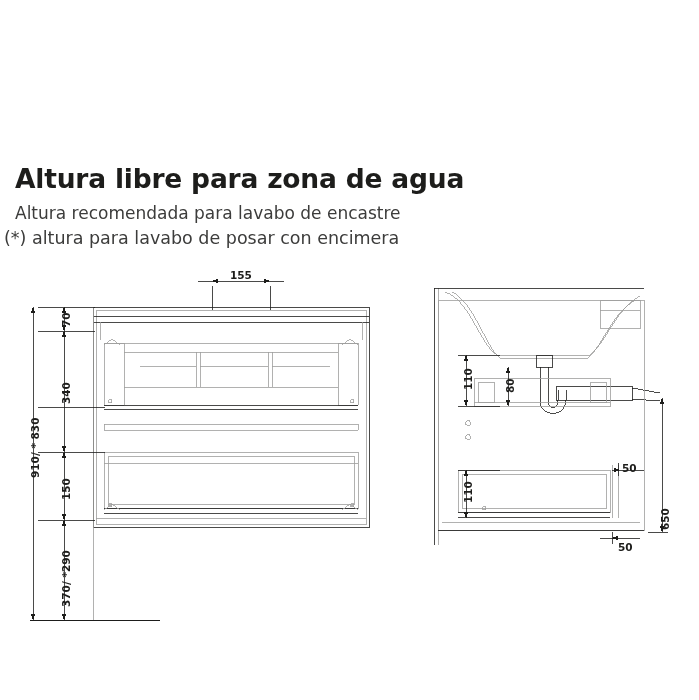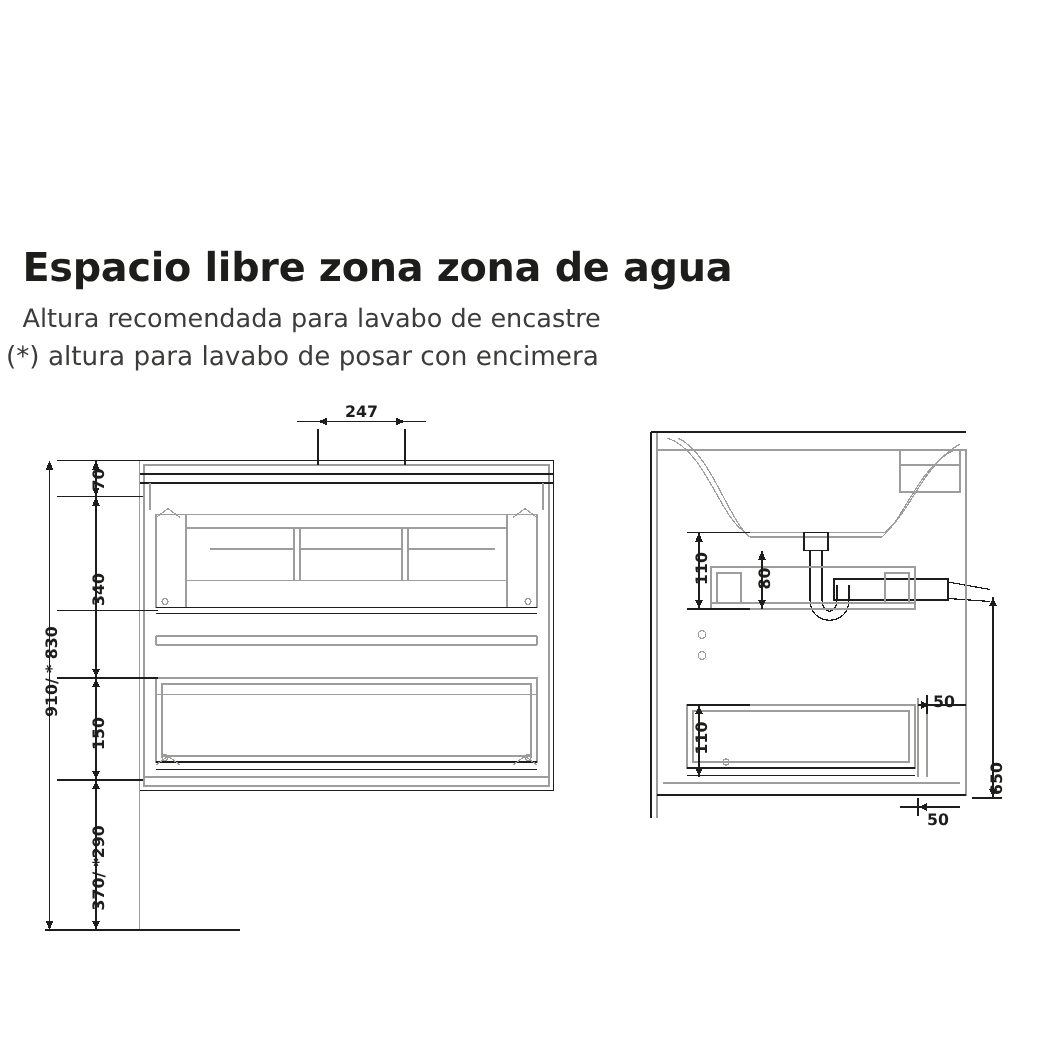--- a/index.html
+++ b/index.html
@@ -68,21 +68,21 @@
   .dim.vert {
     transform-origin: 0 0;
     transform: rotate(-90deg);
   }
 </style>
 </head>
 <body>
 
 <div id="page">
 
-  <div class="title">Espacio libre zona zona de agua</div>
+  <div class="title">Altura libre para zona de agua</div>
   <div class="sub1">Altura recomendada para lavabo de encastre</div>
   <div class="sub2">(*) altura para lavabo de posar con encimera</div>
 
   <svg class="draw" viewBox="0 0 699 700">
     <g fill="none" stroke="#1d1d1b" stroke-width="0.8" shape-rendering="crispEdges">
 
       <rect x="93" y="307" width="276" height="220" stroke="#1d1d1b"></rect>
       <rect x="96" y="310" width="270" height="214" stroke="#9d9d9c"></rect>
 
       <line x1="93" y1="316" x2="369" y2="316"></line>
@@ -230,21 +230,21 @@
       <path d="M612 538 l6 -2.5 v5 z" fill="#1d1d1b" stroke="none"></path>
       <line x1="612" y1="532" x2="612" y2="544" stroke="#1d1d1b"></line>
 
       <line x1="662" y1="398" x2="662" y2="532" stroke="#1d1d1b"></line>
       <path d="M662 398 l-2.5 6 h5 z" fill="#1d1d1b" stroke="none"></path>
       <path d="M662 532 l-2.5 -6 h5 z" fill="#1d1d1b" stroke="none"></path>
       <line x1="648" y1="532" x2="668" y2="532" stroke="#1d1d1b"></line>
     </g>
   </svg>
 
-  <div class="dim" style="left:230px; top:270px;">247</div>
+  <div class="dim" style="left:230px; top:270px;">155</div>
 
   <div class="dim vert" style="left:61px; top:327px;">70</div>
 
   <div class="dim vert" style="left:61px; top:404px;">340</div>
 
   <div class="dim vert" style="left:61px; top:500px;">150</div>
 
   <div class="dim vert" style="left:30px; top:478px;">910/ * 830</div>
 
   <div class="dim vert" style="left:61px; top:607px;">370/ *290</div>

